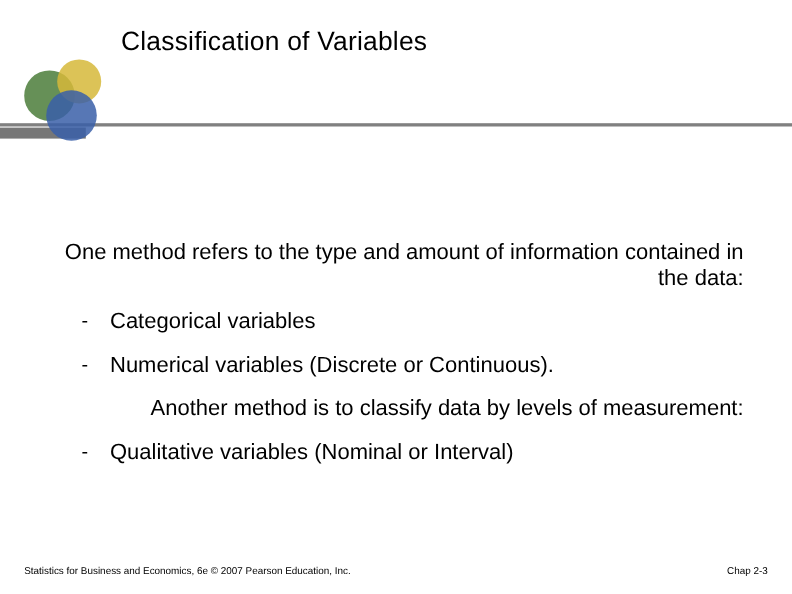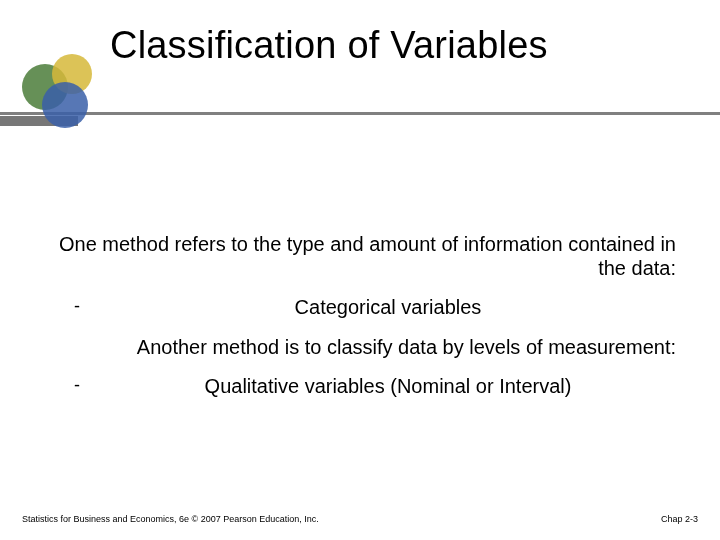--- a/index.html
+++ b/index.html
@@ -1,29 +1,29 @@
 <!DOCTYPE html>
 <html><head>
 <meta charset="utf-8">
 <style>
   * { margin: 0; padding: 0; box-sizing: border-box; }
   html, body { width: 720px; height: 540px; background: #fff; font-family: Arial, Helvetica, sans-serif; color: #000; overflow: hidden; }
   .slide { position: relative; width: 720px; height: 540px; }
   .header { position: relative; padding: 24px 40px 10px 110px; }
-  .title { font-size: 38px; font-weight: 400; color: #000; letter-spacing: 0.2px; }
+  .title { font-size: 24px; font-weight: 400; color: #000; letter-spacing: 0.2px; }
   .rule { position: absolute; left: 0; right: 0; top: 112px; height: 3px; background: #808080; }
   .logo { position: absolute; left: 22px; top: 54px; width: 88px; height: 88px; z-index: 2; }
   .logo .circle { position: absolute; border-radius: 50%; }
   .logo .c1 { width: 46px; height: 46px; left: 0; top: 10px; background: #4b7d3a; opacity: 0.85; }
   .logo .c2 { width: 40px; height: 40px; left: 30px; top: 0; background: #d6b93a; opacity: 0.85; }
   .logo .c3 { width: 46px; height: 46px; left: 20px; top: 28px; background: #3a5fa8; opacity: 0.85; }
   .shadow-bar { position: absolute; left: 0; top: 116px; width: 78px; height: 10px; background: #777; }
   .body { padding: 156px 44px 0 44px; font-size: 20px; line-height: 1.18; }
   .body p { margin-bottom: 16px; font-weight: 400; text-align: right; }
-  ul.dash { list-style: none; margin: 0 0 14px 26px; text-align: center; }
+  ul.dash { list-style: none; margin: 0 0 14px 26px; }
   ul.dash li { position: relative; padding-left: 30px; margin: 14px 0 16px 0; font-size: 20px; }
   ul.dash li::before { content: "-"; position: absolute; left: 4px; top: 0; font-size: 18px; }
   .footer { position: absolute; bottom: 16px; left: 22px; right: 22px; display: flex; justify-content: space-between; font-size: 9px; color: #000; }
 </style>
 </head>
 <body>
 
 <div class="slide">
 
   <div class="logo">
@@ -38,20 +38,21 @@
   </div>
   <div class="rule"></div>
 
   <div class="body">
     <p>
       <span>One method refers to the type and amount of information contained in the data:</span>
     </p>
 
     <ul class="dash">
       <li>Categorical variables</li>
+      <li>Numerical variables (Discrete or Continuous).</li>
     </ul>
     <p>Another method is to classify data by levels of measurement:</p>
     <ul class="dash">
       <li>Qualitative variables (Nominal or Interval)</li>
     </ul>
   </div>
 
   <div class="footer">
     <span>Statistics for Business and Economics, 6e © 2007 Pearson Education, Inc.</span>
     <span>Chap 2-3</span>

